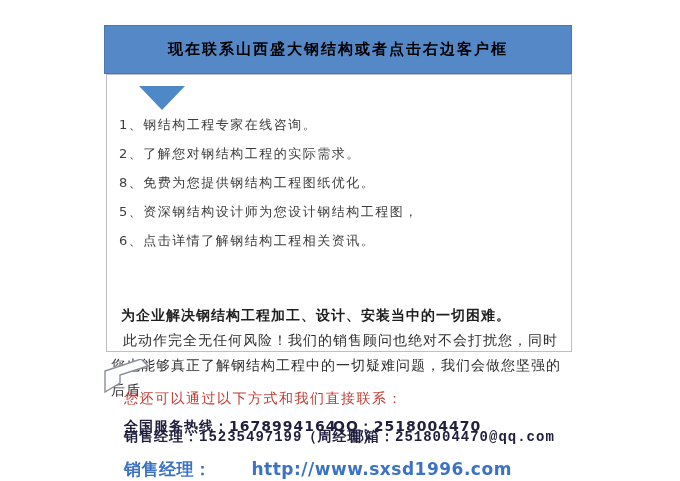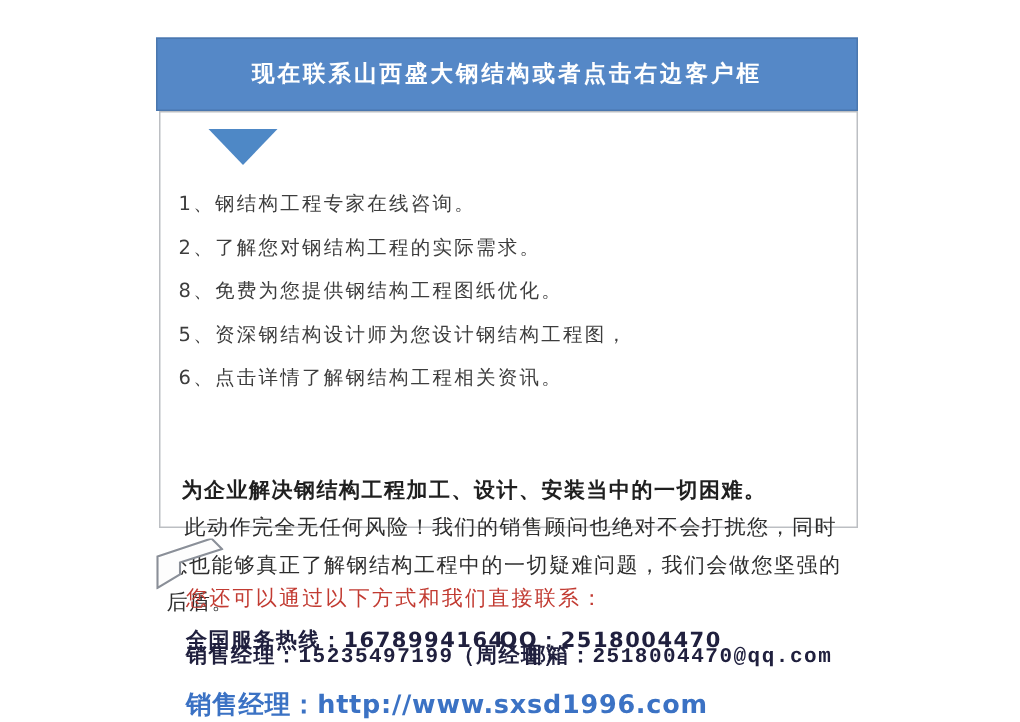--- a/index.html
+++ b/index.html
@@ -22,36 +22,36 @@
   .canvas{position:absolute;inset:0;background:#fff;}
 
   
   .title-bar{
     position:absolute;left:104px;top:25px;width:468px;height:49px;
     background:var(--accent-blue);
     border:1px solid var(--accent-blue-border);
     display:flex;align-items:center;justify-content:center;
   }
   .title-bar .title{
-    color:#ffffff;font-size:15px;font-weight:bold;letter-spacing:2px;
+    color:#000000;font-size:15px;font-weight:bold;letter-spacing:2px;
   }
 
   
   .content-box{
     position:absolute;left:106px;top:74px;width:466px;height:278px;
     background:#fff;border:1px solid var(--box-border);
   }
   .triangle-down{
     width:0;height:0;margin:11px 0 0 32px;
     border-left:23px solid transparent;
     border-right:23px solid transparent;
     border-top:24px solid var(--triangle-blue);
   }
   .steps{
-    list-style:none;margin:12px 0 0 12px;
+    list-style:none;margin:0 0 0 12px;
   }
   .steps li{
     height:29px;line-height:29px;font-size:13px;color:var(--body-text);
     letter-spacing:1.5px;white-space:nowrap;overflow:hidden;
   }
   .pitch{
     margin:4px 4px 0 4px;font-size:14px;line-height:25px;color:#2e2e2e;
     letter-spacing:1px;
   }
   .pitch .highlight{
@@ -76,21 +76,21 @@
   }
   .row-hotline{top:418px;}
   .row-manager{top:428px;font-family:Liberation Mono, monospace;}
   .pair{display:inline-block;}
   .pair-hotline{width:209px;}
   .pair-manager{width:226px;}
   .website-row{
     position:absolute;left:124px;top:458px;white-space:nowrap;
     font-size:17px;font-weight:bold;color:var(--link-blue);letter-spacing:0.5px;
   }
-  .website-link{color:var(--link-blue);text-decoration:none;cursor:pointer;}
+  .website-link{color:var(--link-blue);text-decoration:none;cursor:pointer;margin-left:40px;}
 </style>
 </head>
 <body>
 
 <div class="canvas">
 
   <div class="title-bar">
     <span class="title">现在联系山西盛大钢结构或者点击右边客户框</span>
   </div>
 

